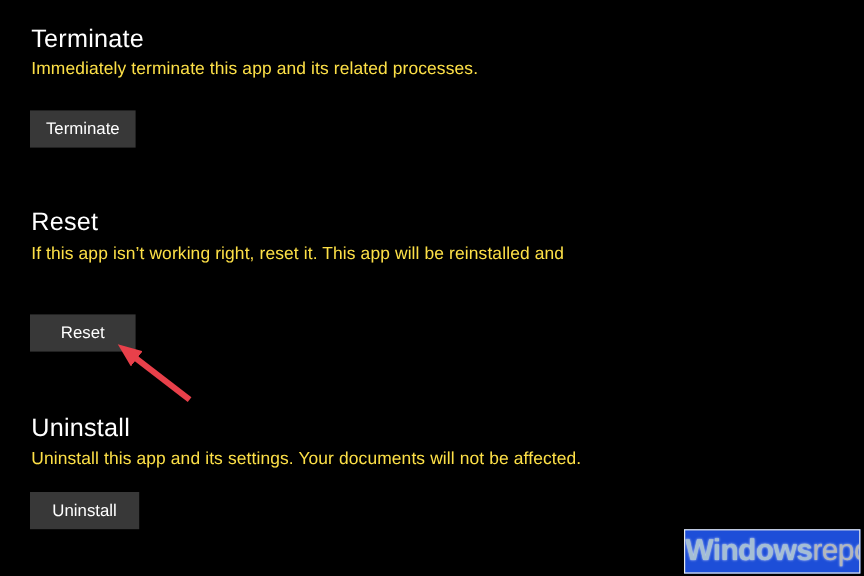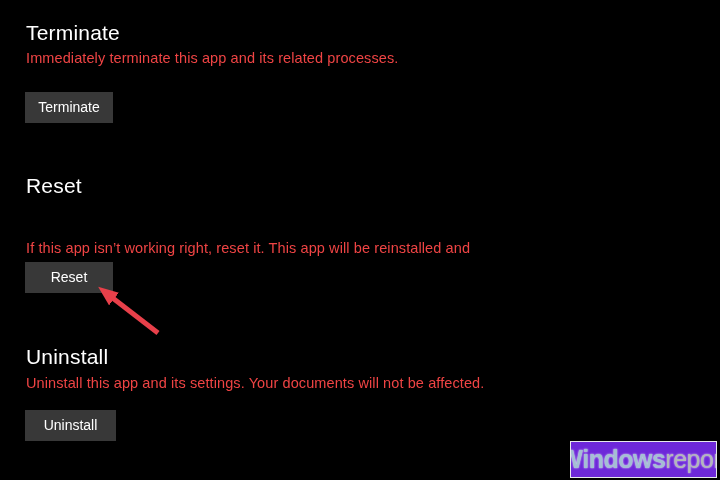--- a/index.html
+++ b/index.html
@@ -22,21 +22,21 @@
     font-weight: 400;
     line-height: 1;
     color: #ffffff;
     letter-spacing: 0.2px;
   }
   .section-desc {
     position: absolute;
     left: 26px;
     font-size: 14.5px;
     line-height: 21px;
-    color: #ef4444;
+    color: #fde047;
     letter-spacing: 0.1px;
   }
   .app-button {
     position: absolute;
     left: 25px;
     width: 88px;
     height: 31px;
     background: #383838;
     color: #ffffff;
     border: none;
@@ -46,21 +46,21 @@
     text-align: center;
     padding: 0;
     cursor: pointer;
   }
 
   #heading-terminate { top: 22px; }
   #desc-terminate    { top: 48px; }
   #btn-terminate     { top: 92px; }
 
   #heading-reset { top: 175px; }
-  #desc-reset    { top: 202px; margin-top: 36px; }
+  #desc-reset    { top: 202px; }
   #btn-reset     { top: 262px; }
 
   #heading-uninstall { top: 346px; }
   #desc-uninstall    { top: 373px; }
   #btn-uninstall     { top: 410px; width: 91px; }
 
   #arrow-annotation {
     position: absolute;
     left: 88px;
     top: 278px;
@@ -68,26 +68,26 @@
     height: 64px;
     pointer-events: none;
   }
 
   .watermark {
     position: absolute;
     left: 570px;
     top: 441px;
     width: 147px;
     height: 37px;
-    background: #6d28d9;
+    background: #1d4ed8;
     border: 1px solid #e6e9ec;
     box-sizing: border-box;
     display: flex;
     align-items: center;
-    justify-content: center;
+    justify-content: space-between;
     white-space: nowrap;
     overflow: hidden;
   }
   .watermark .brand-bold {
     font-size: 25px;
     font-weight: 700;
     color: #a4bed4;
     text-shadow: 0 0 2px rgba(255,255,255,0.9);
     letter-spacing: -0.5px;
   }

